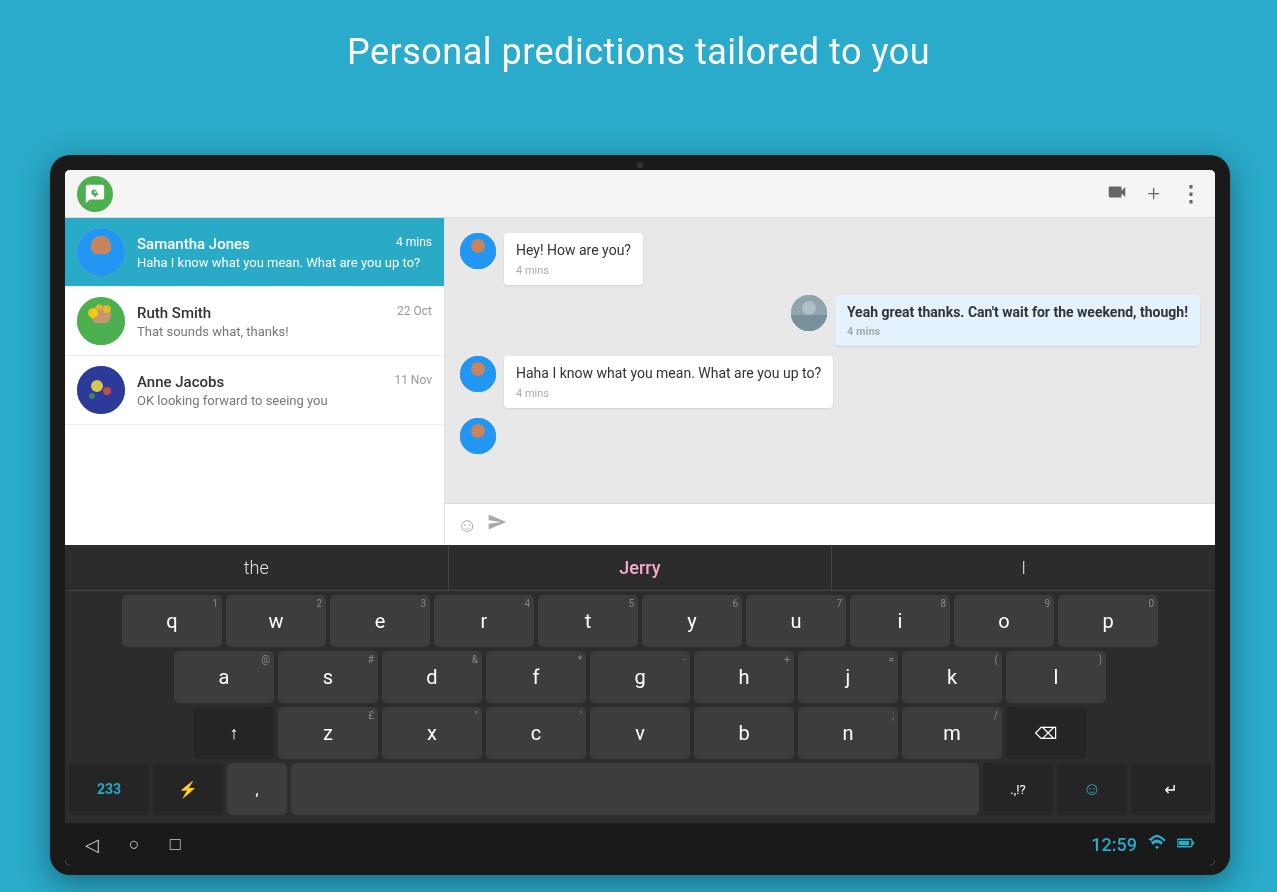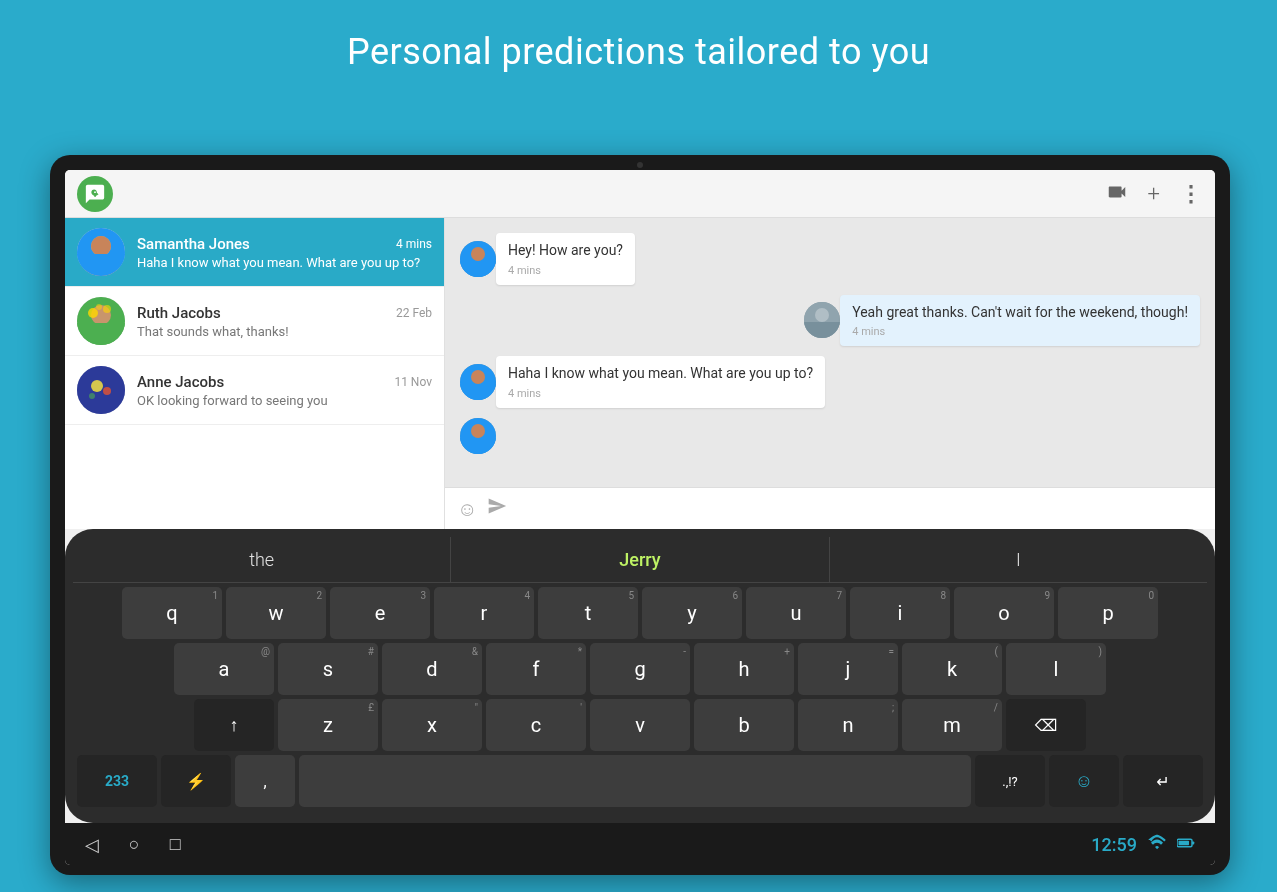--- a/index.html
+++ b/index.html
@@ -135,21 +135,21 @@
     }
 
     .conv-info {
       flex: 1;
       min-width: 0;
     }
 
     .conv-header {
       display: flex;
       justify-content: space-between;
-      align-items: center;
+      align-items: flex-start;
     }
 
     .conv-name {
       font-size: 15px;
       font-weight: 500;
       color: #333;
     }
 
     .conv-time {
       font-size: 12px;
@@ -179,26 +179,27 @@
       flex: 1;
       overflow-y: auto;
       padding: 15px;
       display: flex;
       flex-direction: column;
       gap: 10px;
     }
 
     .message-row {
       display: flex;
-      align-items: center;
-      gap: 0;
+      align-items: flex-start;
+      gap: 8px;
     }
 
     .message-row.outgoing {
       flex-direction: row-reverse;
+      font-weight: bold;
     }
 
     .msg-avatar {
       width: 36px;
       height: 36px;
       border-radius: 50%;
       background: #90A4AE;
       flex-shrink: 0;
       overflow: hidden;
     }
@@ -251,22 +252,21 @@
     .send-btn {
       color: #aaa;
       font-size: 20px;
       cursor: pointer;
     }
 
     
     .keyboard {
       background: #2c2c2c;
       flex-shrink: 0;
-      padding: 8px;
-      border-radius: 28px;
+      padding: 0;
     }
 
     
     .prediction-bar {
       display: flex;
       height: 46px;
       border-bottom: 1px solid #444;
     }
 
     .prediction-item {
@@ -279,21 +279,21 @@
       cursor: pointer;
       border-right: 1px solid #444;
       font-weight: 300;
     }
 
     .prediction-item:last-child {
       border-right: none;
     }
 
     .prediction-item.highlight {
-      color: #bef264;
+      color: #f9a8d4;
       font-weight: 500;
     }
 
     
     .key-rows {
       padding: 4px 4px 4px 4px;
     }
 
     .key-row {
       display: flex;
@@ -442,22 +442,22 @@
               <rect width="48" height="48" fill="#4CAF50"></rect>
               <circle cx="24" cy="18" r="10" fill="#c8956c"></circle>
               <rect x="0" y="26" width="48" height="22" fill="#4CAF50"></rect>
               <circle cx="16" cy="16" r="5" fill="#FFD700" opacity="0.8"></circle>
               <circle cx="30" cy="12" r="4" fill="#FFD700" opacity="0.6"></circle>
               <circle cx="22" cy="10" r="3" fill="#FFD700" opacity="0.5"></circle>
             </svg>
           </div>
           <div class="conv-info">
             <div class="conv-header">
-              <span class="conv-name">Ruth Jacobs</span>
-              <span class="conv-time">22 Feb</span>
+              <span class="conv-name">Ruth Smith</span>
+              <span class="conv-time">22 Oct</span>
             </div>
             <div class="conv-preview">That sounds what, thanks!</div>
           </div>
         </div>
 
         <div class="conversation-item">
           <div class="avatar">
             <svg viewBox="0 0 48 48" xmlns="http://www.w3.org/2000/svg">
               <rect width="48" height="48" fill="#3F51B5"></rect>
               <rect x="0" y="0" width="48" height="48" fill="#1a237e" opacity="0.5"></rect>

